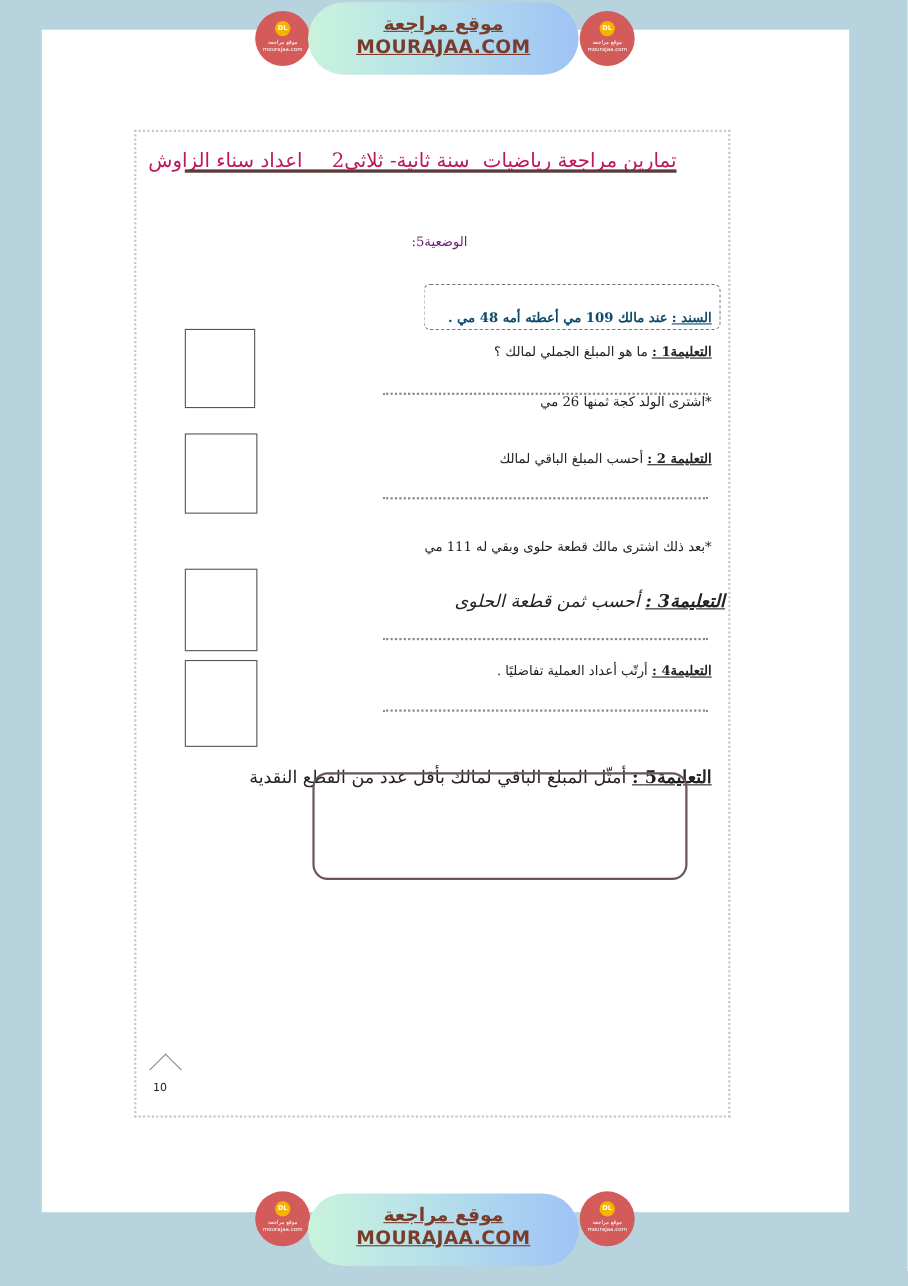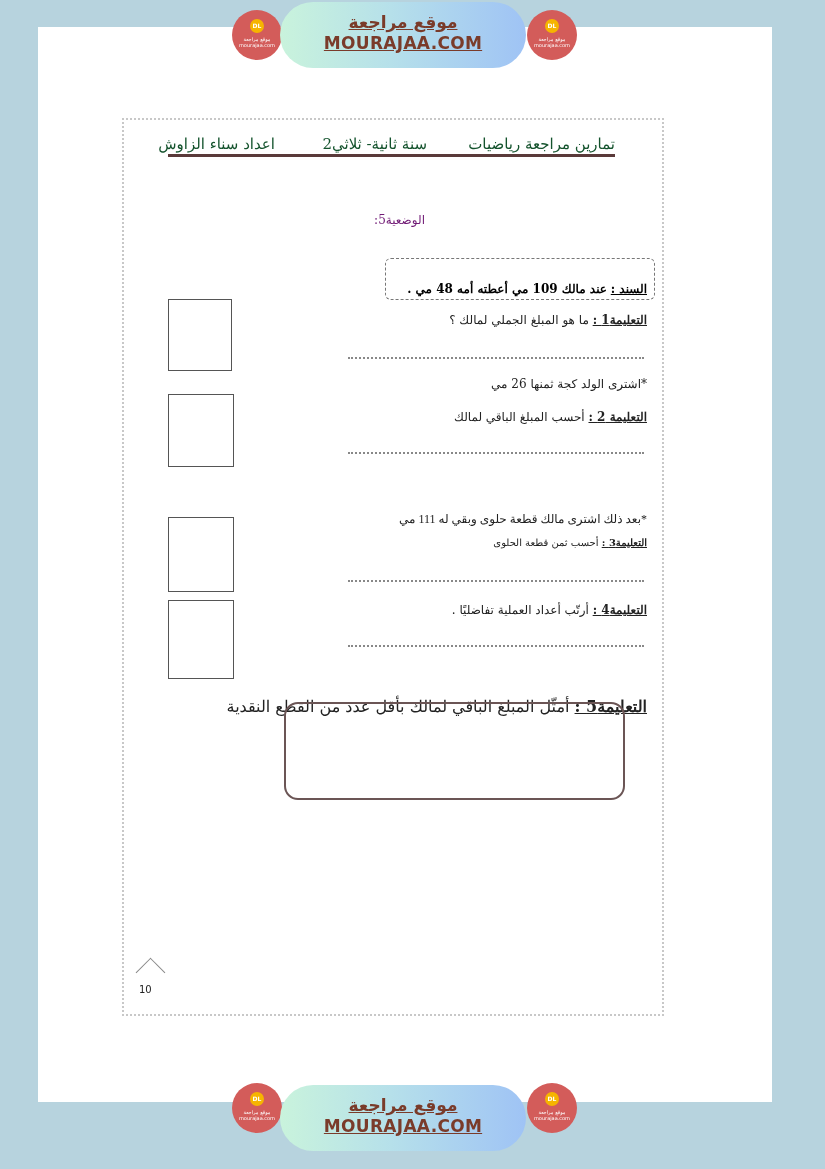--- a/index.html
+++ b/index.html
@@ -26,25 +26,25 @@
   }
   .badge .coin {
     width:14px; height:14px; border-radius:50%; background:#f6b400;
     margin:9px auto 3px; font-size:6px; line-height:14px; color:#fff; font-weight:bold;
   }
   .badge .t { font-size:5px; line-height:6px; }
   .sheet {
     position:absolute; left:122px; top:118px; width:538px; height:894px;
     border:2px dotted #c8c8c8;
   }
-  .hdr { position:absolute; top:135px; font-size:15px; color:#14532d; direction:rtl; font-family:"DejaVu Serif", serif; }
+  .hdr { position:absolute; top:135px; font-size:18px; color:#be185d; direction:rtl; font-family:"DejaVu Serif", serif; }
   .hdr-rule { position:absolute; left:168px; top:154px; width:447px; height:3px; background:#5a3a3a; }
   .rtl { direction:rtl; position:absolute; font-family:"DejaVu Serif", serif; color:#222; }
   .lbl { text-decoration:underline; font-weight:bold; }
-  .olive { color:#000000; font-weight:bold; }
+  .olive { color:#0c4a6e; font-weight:bold; }
   .stmt-box {
     position:absolute; left:385px; top:258px; width:268px; height:40px;
     border:1.5px dashed #777; border-radius:6px;
   }
   .dots { position:absolute; left:348px; width:296px; border-top:2px dotted #888; }
   .ans { position:absolute; left:168px; width:62px; border:1.5px solid #555; }
   .big-box {
     position:absolute; left:284px; top:702px; width:337px; height:94px;
     border:2px solid #6b5555; border-radius:14px;
   }
@@ -88,31 +88,31 @@
   <span class="lbl olive">السند :</span>
   <span class="olive">عند مالك 109 مي أعطته أمه 48 مي .</span>
 </div>
 
 <div class="rtl" style="right:178px;top:313px;font-size:12px;">
   <span class="lbl">التعليمة1 :</span>
   <span>ما هو المبلغ الجملي لمالك ؟</span>
 </div>
 <div class="dots" style="top:357px;"></div>
 
-<div class="rtl" style="right:178px;top:377px;font-size:12px;">*اشترى الولد كجة ثمنها 26 مي</div>
+<div class="rtl" style="right:178px;top:358px;font-size:12px;">*اشترى الولد كجة ثمنها 26 مي</div>
 
 <div class="rtl" style="right:178px;top:410px;font-size:12px;margin-left:40px;">
   <span class="lbl">التعليمة 2 :</span>
   <span>أحسب المبلغ الباقي لمالك</span>
 </div>
 <div class="dots" style="top:452px;"></div>
 
-<div class="rtl" style="right:178px;top:512px;font-size:12px;font-family:Liberation Serif, serif;">*بعد ذلك اشترى مالك قطعة حلوى وبقي له 111 مي</div>
+<div class="rtl" style="right:178px;top:490px;font-size:12px;">*بعد ذلك اشترى مالك قطعة حلوى وبقي له 111 مي</div>
 
-<div class="rtl" style="right:178px;top:537px;font-size:10px;">
+<div class="rtl" style="right:166px;top:537px;font-size:16px;font-style:italic;">
   <span class="lbl">التعليمة3 :</span>
   <span>أحسب ثمن قطعة الحلوى</span>
 </div>
 <div class="dots" style="top:580px;"></div>
 
 <div class="rtl" style="right:178px;top:603px;font-size:12px;">
   <span class="lbl">التعليمة4 :</span>
   <span>أرتّب أعداد العملية تفاضليًا .</span>
 </div>
 <div class="dots" style="top:645px;"></div>

